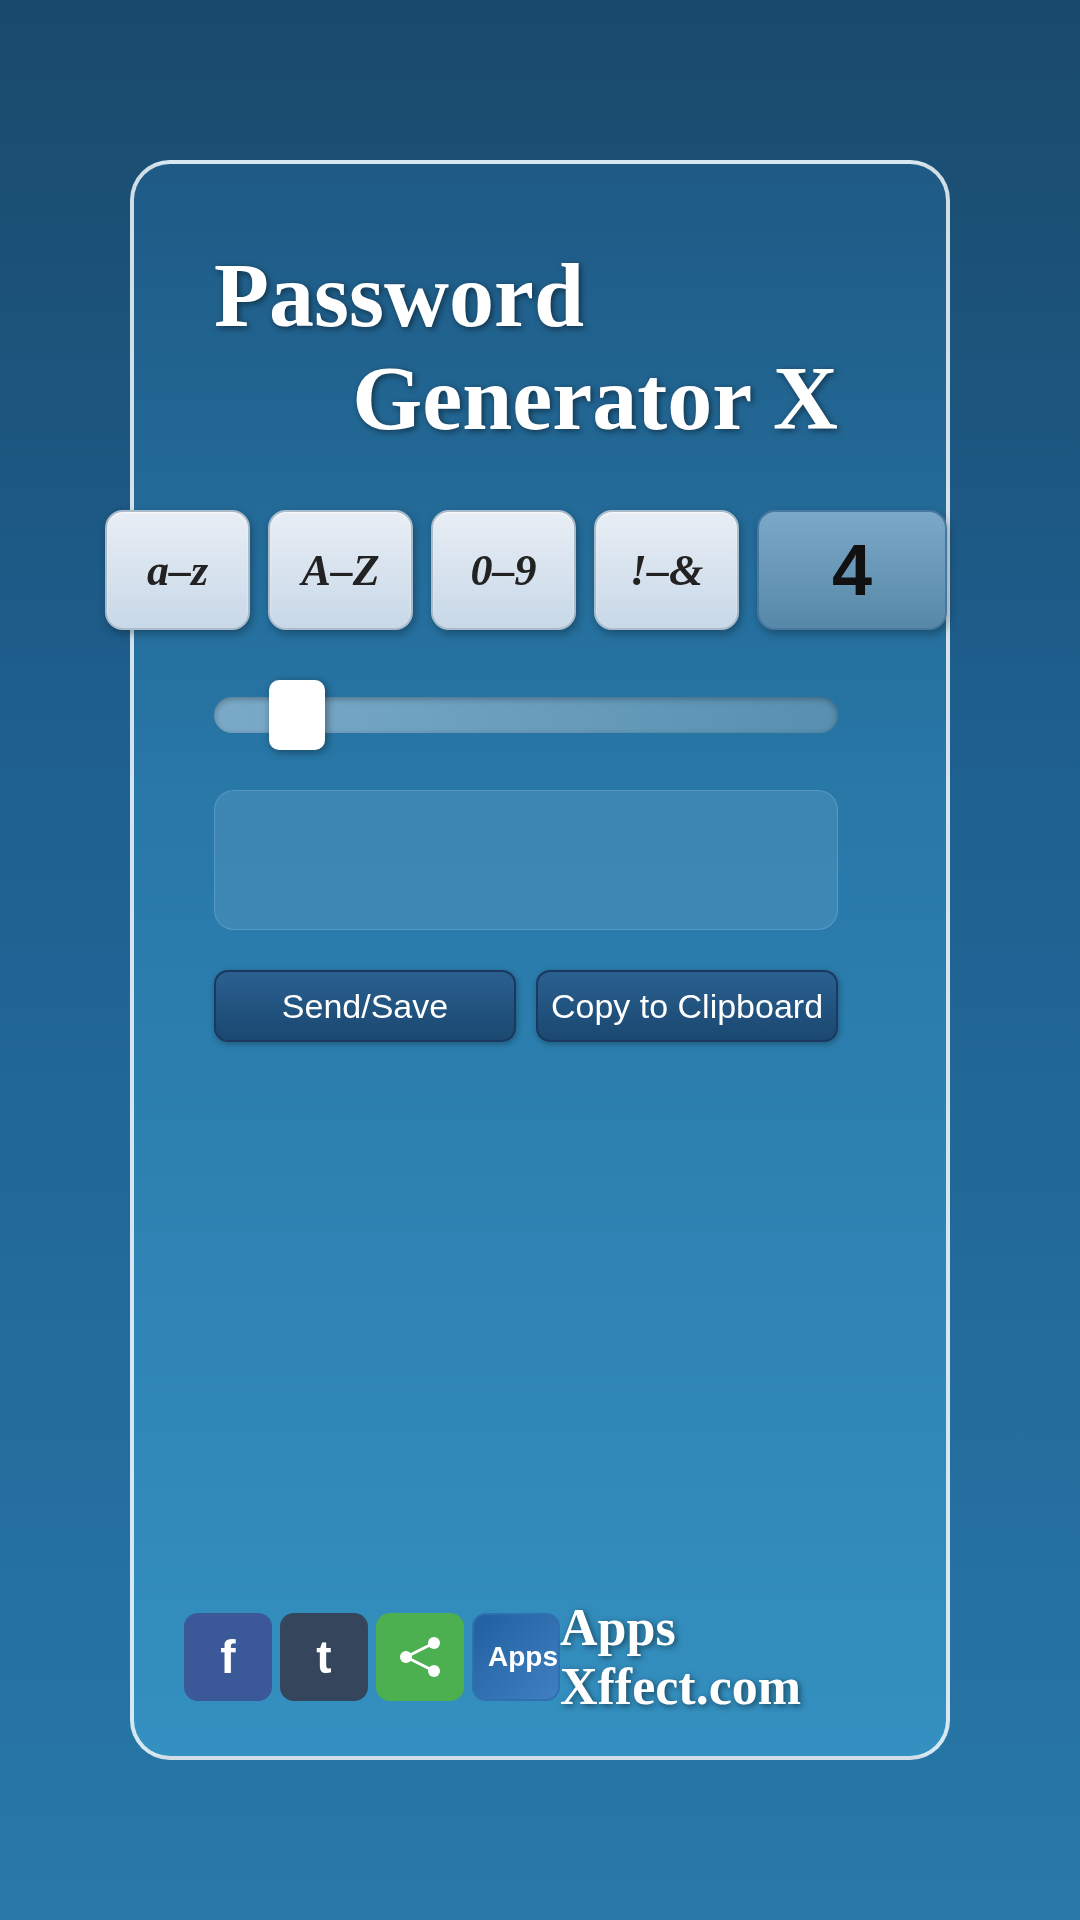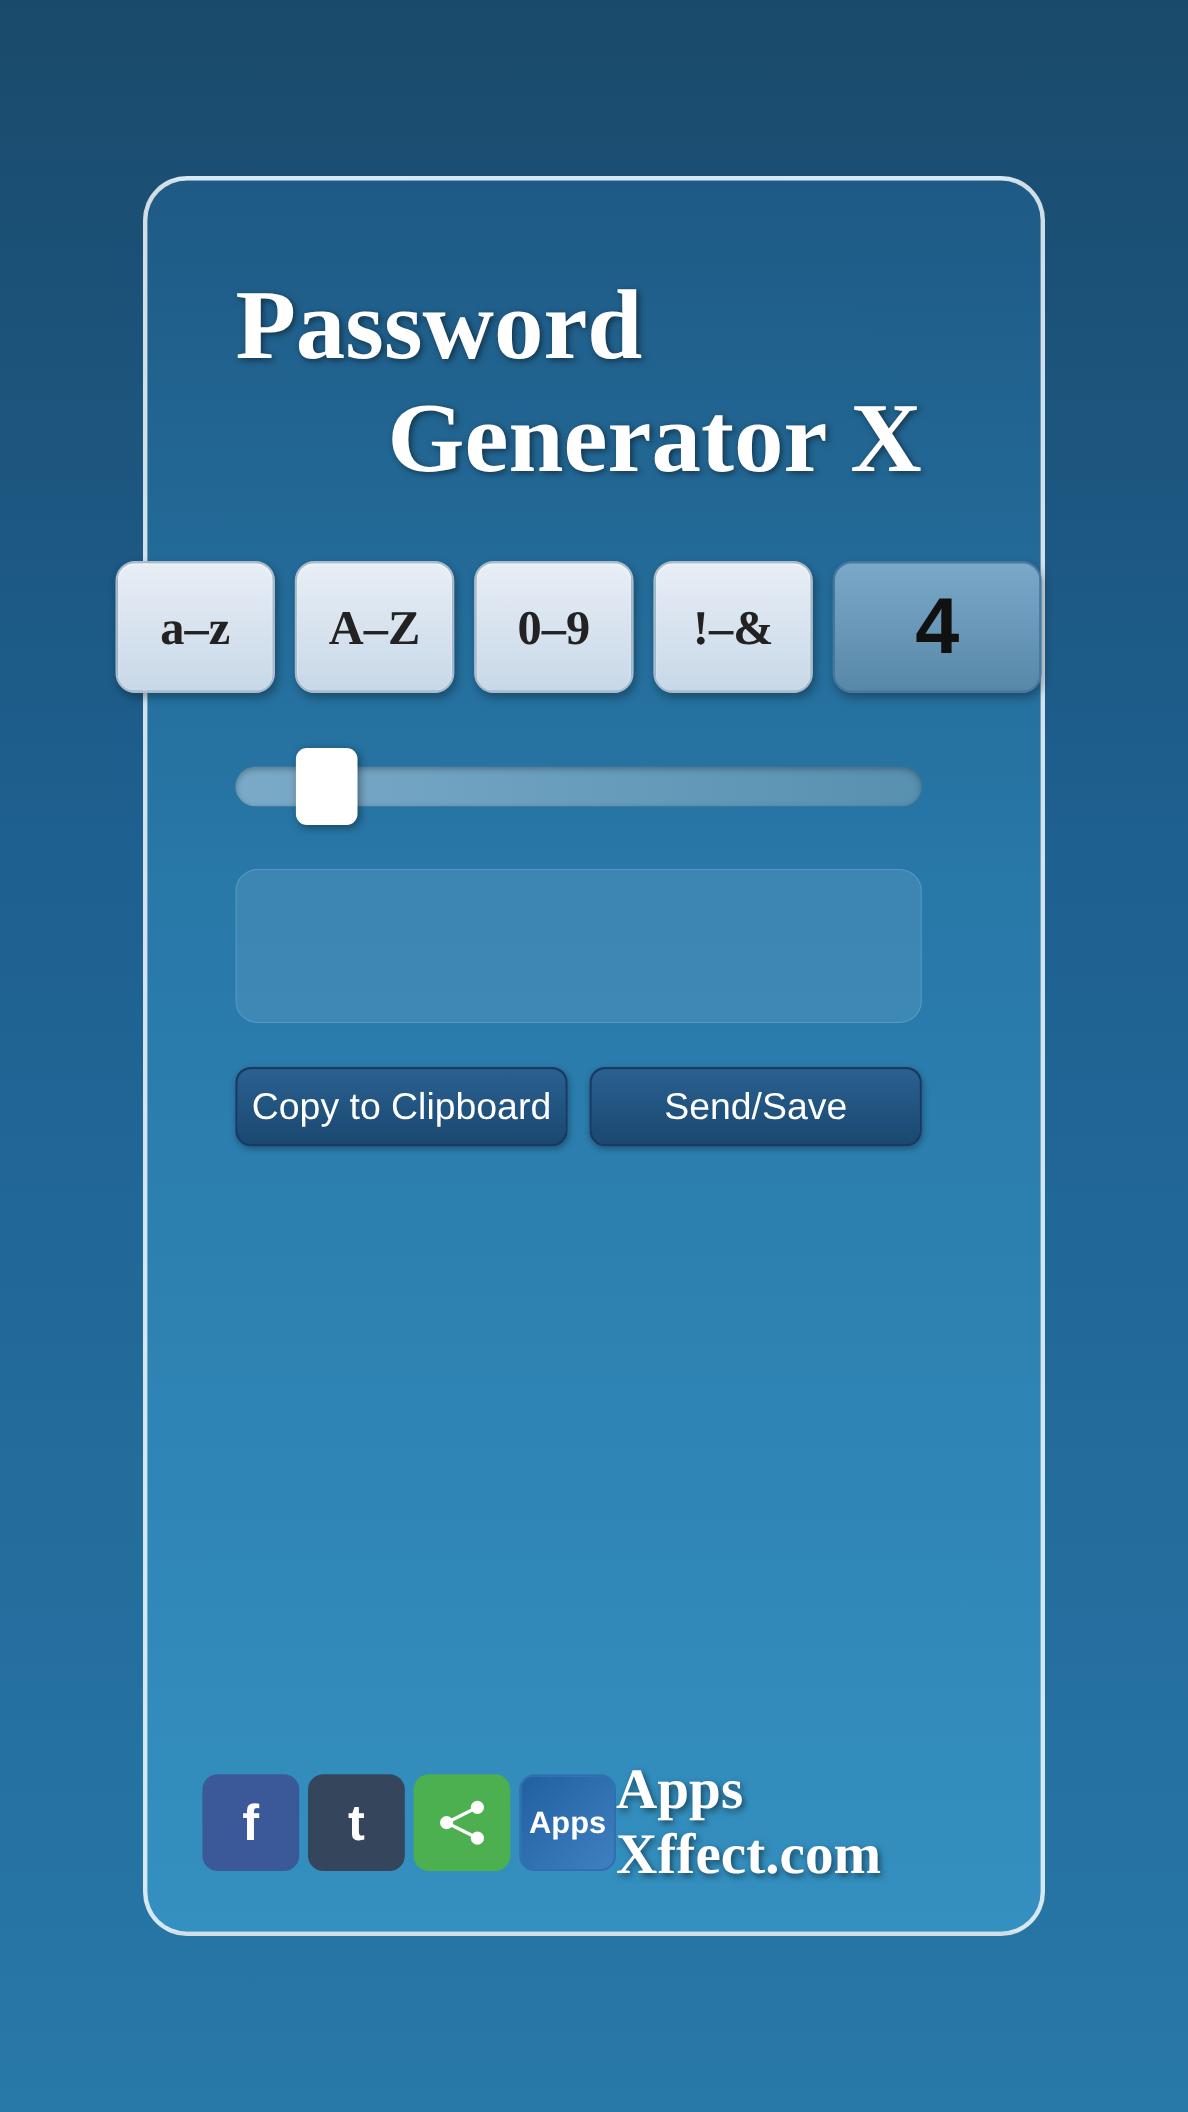--- a/index.html
+++ b/index.html
@@ -69,20 +69,21 @@
       border-radius: 18px;
       display: flex;
       align-items: center;
       justify-content: center;
       font-family: 'Comic Sans MS', cursive;
       font-size: 44px;
       color: #222;
       font-weight: bold;
       box-shadow: 2px 4px 8px rgba(0,0,0,0.3), inset 0 1px 2px rgba(255,255,255,0.8);
       cursor: pointer;
+      font-style: italic;
     }
 
     .count-btn {
       width: 190px;
       height: 120px;
       background: linear-gradient(180deg, #7aa8c8 0%, #5888a8 100%);
       border: 2px solid #4878a0;
       border-radius: 18px;
       display: flex;
       align-items: center;
@@ -192,20 +193,21 @@
 
     .fb-btn { background: #3b5998; }
     .tumblr-btn { background: #35465c; }
     .share-btn { background: #4caf50; }
     .apps-btn {
       background: linear-gradient(135deg, #2060a0, #4080c0);
       border: 2px solid #3070b0;
       font-size: 28px;
       font-family: sans-serif;
       font-weight: bold;
+      justify-content: flex-end;
     }
 
     .brand-text {
       font-family: 'Comic Sans MS', cursive;
       font-size: 52px;
       color: white;
       font-weight: bold;
       text-shadow: 2px 2px 6px rgba(0,0,0,0.5);
     }
 
@@ -269,24 +271,24 @@
     <input type="range" min="1" max="32" value="4" style="position: relative; z-index: 2;">
   </div>
 
   <div class="password-display">
     <span></span>
   </div>
 
 
   <div class="action-row">
     <button class="action-btn">
-      <span>Copy to Clipboard</span>
+      <span>Send/Save</span>
     </button>
     <button class="action-btn">
-      <span>Send/Save</span>
+      <span>Copy to Clipboard</span>
     </button>
   </div>
 
   <div class="footer">
     <div class="social-icons">
       <div class="social-btn fb-btn">
         <span>f</span>
       </div>
       <div class="social-btn tumblr-btn">
         <span>t</span>

